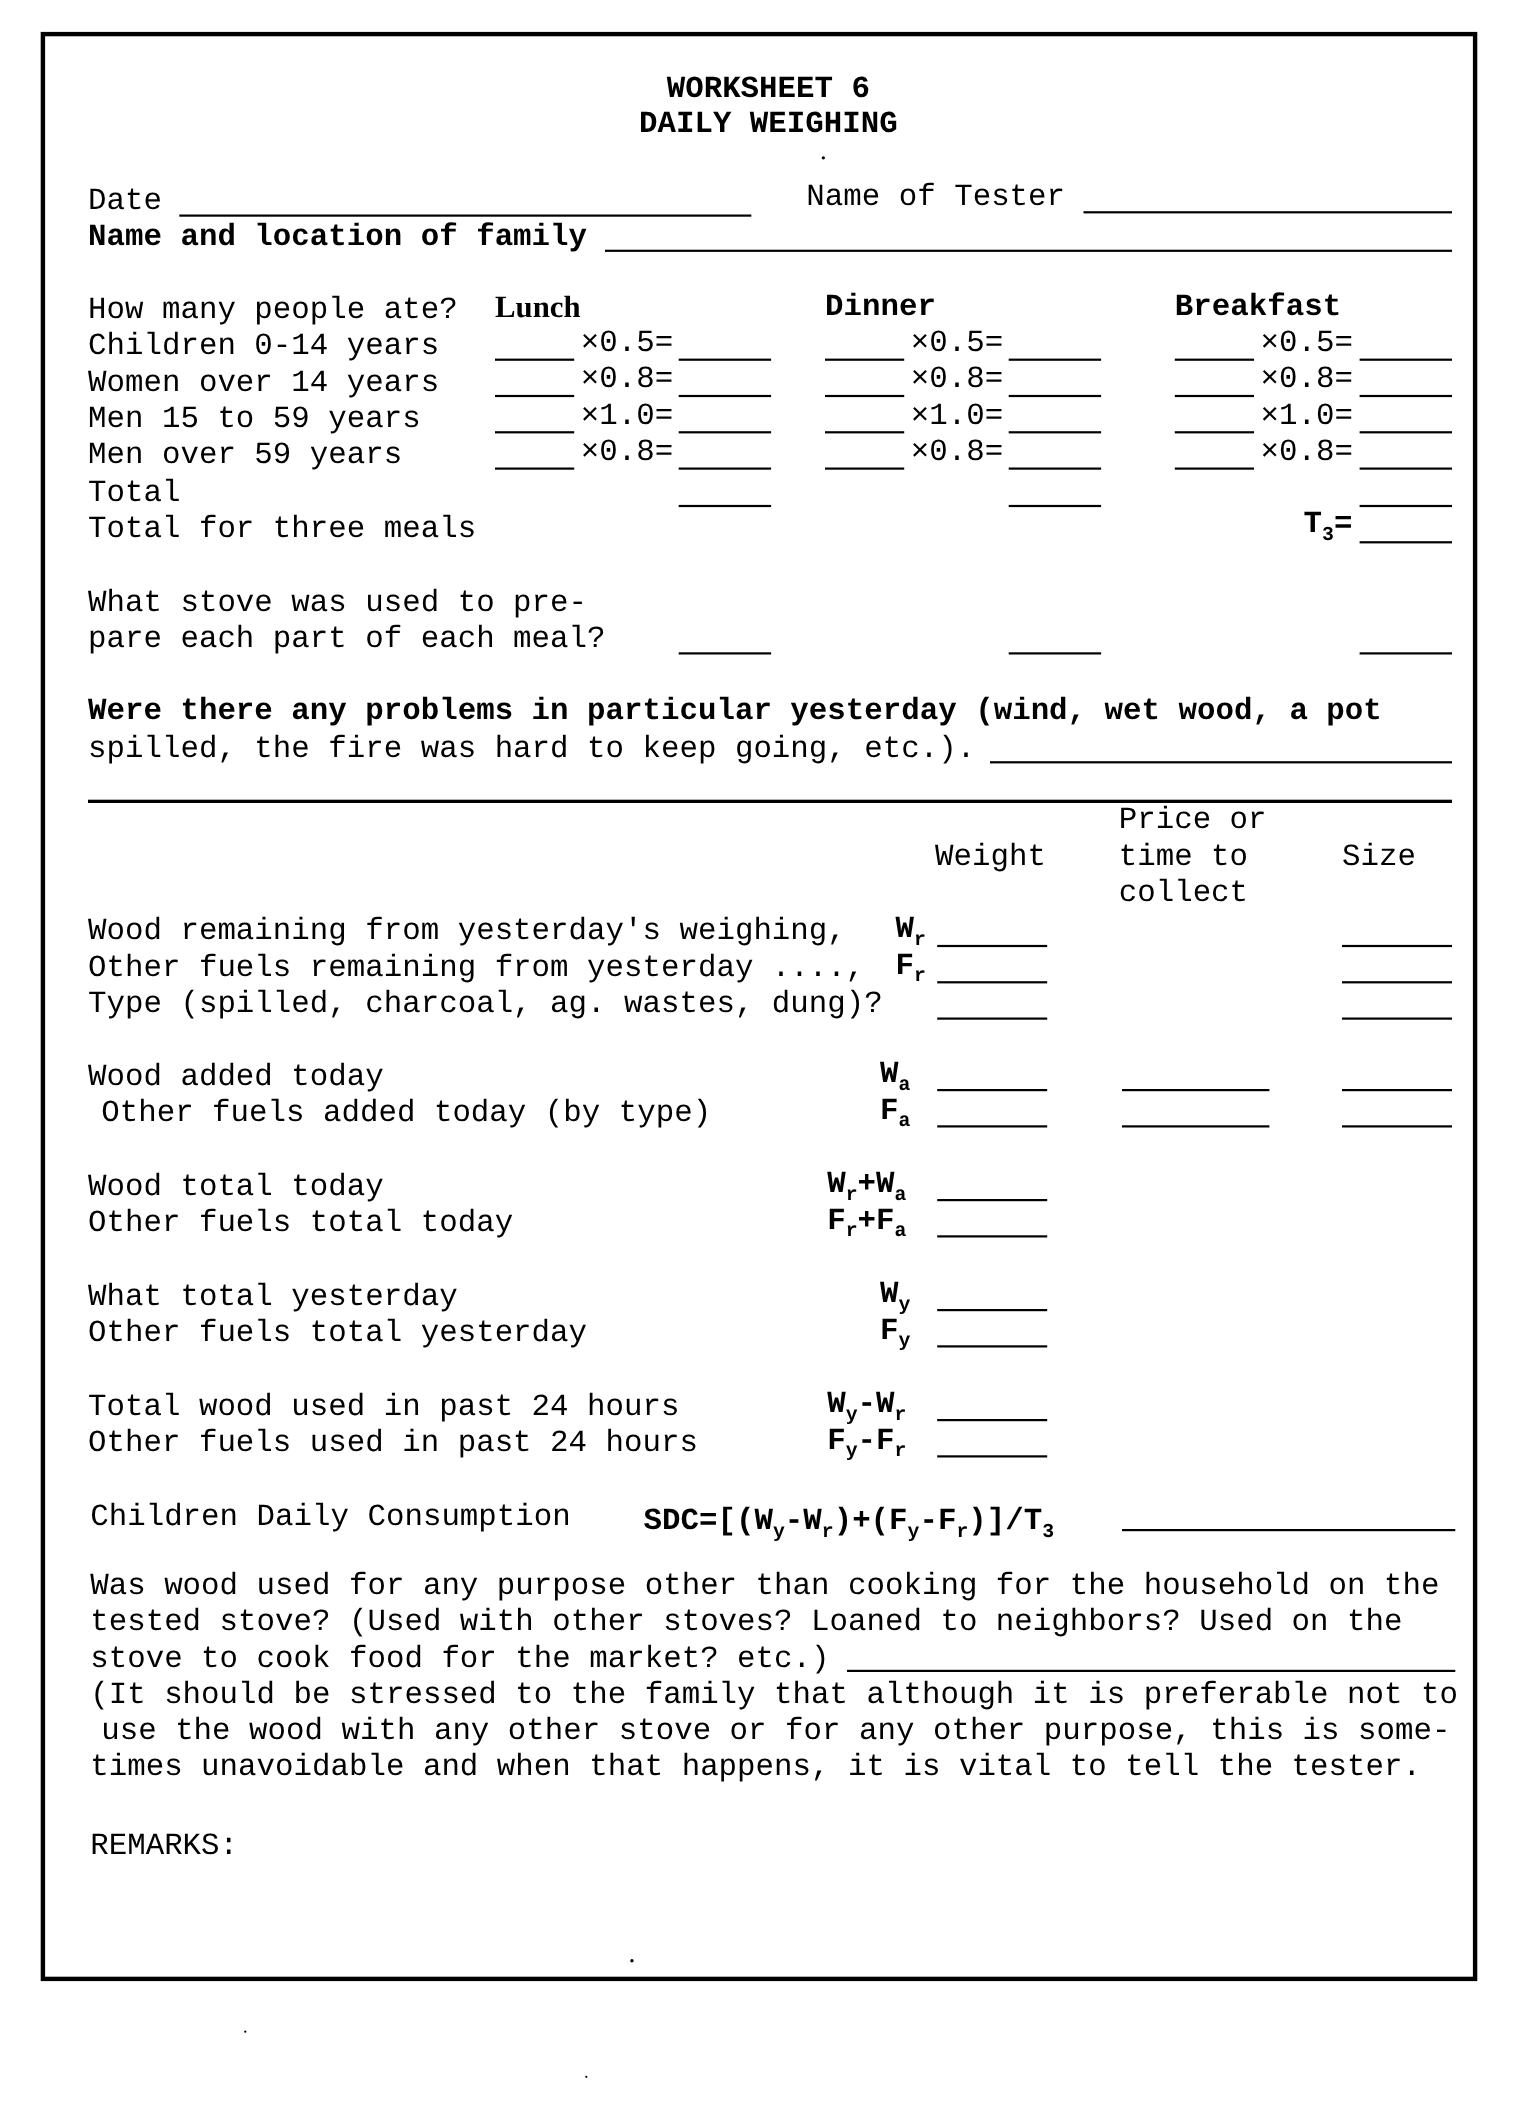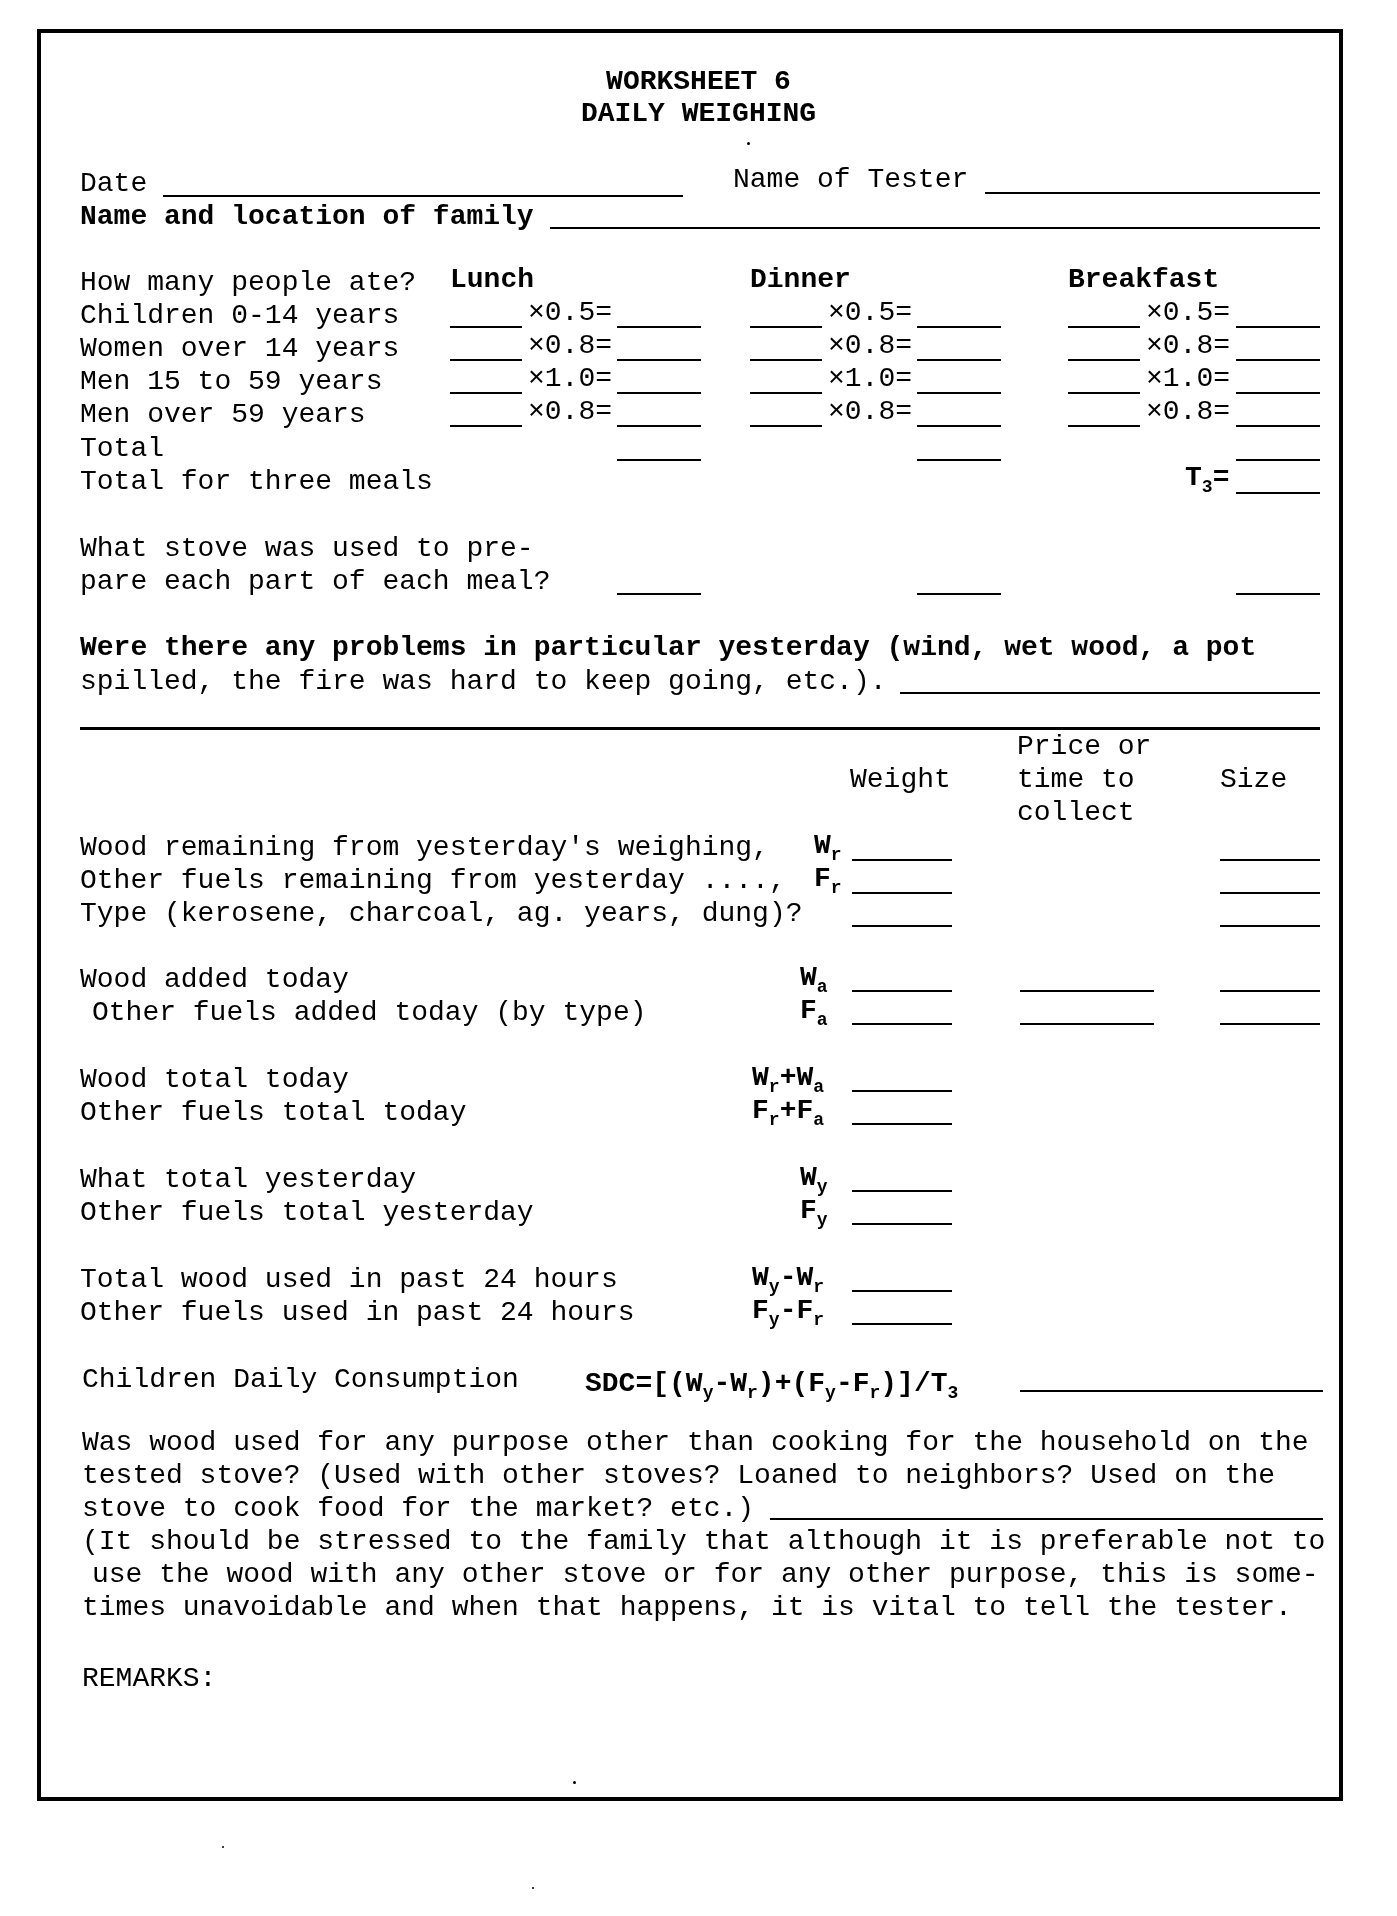--- a/index.html
+++ b/index.html
@@ -25,21 +25,21 @@
 <div class="dot" style="left:747px;top:142px;"></div>
 
 <div class="t" style="left:80px;top:168px;">Date</div>
 <div class="ln" style="left:163px;top:195px;width:520px;"></div>
 <div class="t" style="left:733px;top:164px;">Name of Tester</div>
 <div class="ln" style="left:985px;top:192px;width:335px;"></div>
 <div class="t" style="left:80px;top:201px;font-weight:bold;">Name and location of family</div>
 <div class="ln" style="left:550px;top:227px;width:770px;"></div>
 
 <div class="t" style="left:80px;top:267px;">How many people ate?</div>
-<div class="t b" style="left:450px;top:264px;">Lunch</div>
+<div class="t b" style="left:450px;top:264px;font-family:Liberation Serif, serif;">Lunch</div>
 <div class="t b" style="left:750px;top:264px;">Dinner</div>
 <div class="t b" style="left:1068px;top:264px;">Breakfast</div>
 
 <div class="t" style="left:80px;top:300px;">Children 0-14 years</div>
 <div class="ln" style="left:450px;top:326px;width:72px;"></div>
 <div class="t" style="left:528px;top:297px;">×0.5=</div>
 <div class="ln" style="left:617px;top:326px;width:84px;"></div>
 <div class="ln" style="left:750px;top:326px;width:72px;"></div>
 <div class="t" style="left:828px;top:297px;">×0.5=</div>
 <div class="ln" style="left:917px;top:326px;width:84px;"></div>
@@ -110,21 +110,21 @@
 <div class="t" style="left:80px;top:832px;">Wood remaining from yesterday's weighing,</div>
 <div class="t var" style="left:814px;top:830px;"><span>W</span><span class="sub">r</span></div>
 <div class="ln" style="left:852px;top:859px;width:100px;"></div>
 <div class="ln" style="left:1220px;top:859px;width:100px;"></div>
 
 <div class="t" style="left:80px;top:865px;">Other fuels remaining from yesterday ....,</div>
 <div class="t var" style="left:814px;top:863px;"><span>F</span><span class="sub">r</span></div>
 <div class="ln" style="left:852px;top:892px;width:100px;"></div>
 <div class="ln" style="left:1220px;top:892px;width:100px;"></div>
 
-<div class="t" style="left:80px;top:898px;">Type (kerosene, charcoal, ag. years, dung)?</div>
+<div class="t" style="left:80px;top:898px;">Type (spilled, charcoal, ag. wastes, dung)?</div>
 <div class="ln" style="left:852px;top:925px;width:100px;"></div>
 <div class="ln" style="left:1220px;top:925px;width:100px;"></div>
 
 <div class="t" style="left:80px;top:964px;">Wood added today</div>
 <div class="t var" style="left:800px;top:962px;"><span>W</span><span class="sub">a</span></div>
 <div class="ln" style="left:852px;top:990px;width:100px;"></div>
 <div class="ln" style="left:1020px;top:990px;width:134px;"></div>
 <div class="ln" style="left:1220px;top:990px;width:100px;"></div>
 
 <div class="t" style="left:92px;top:997px;">Other fuels added today (by type)</div>

